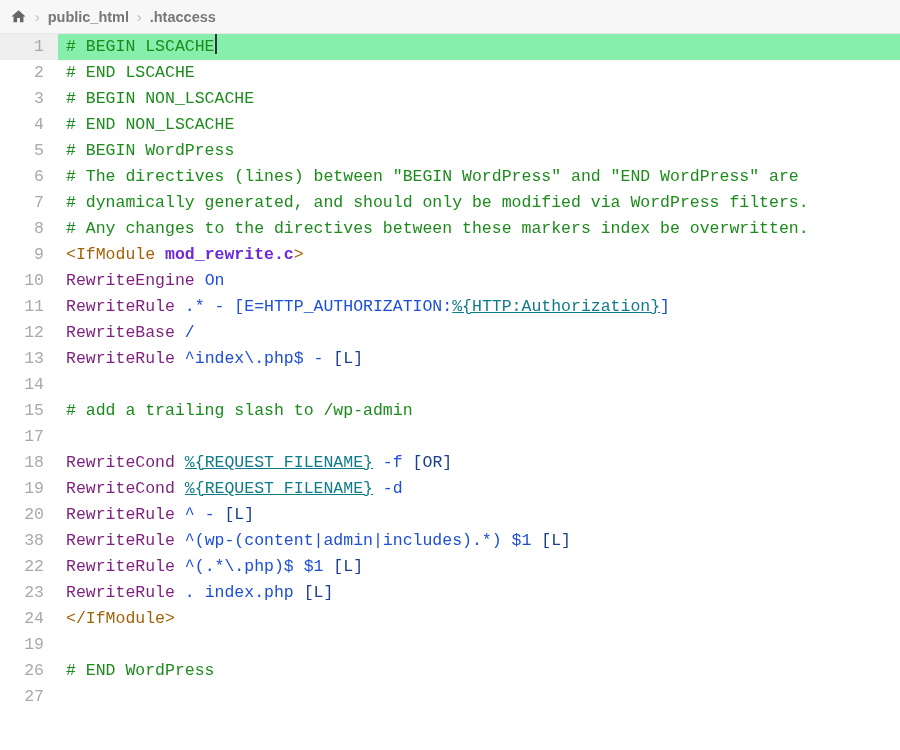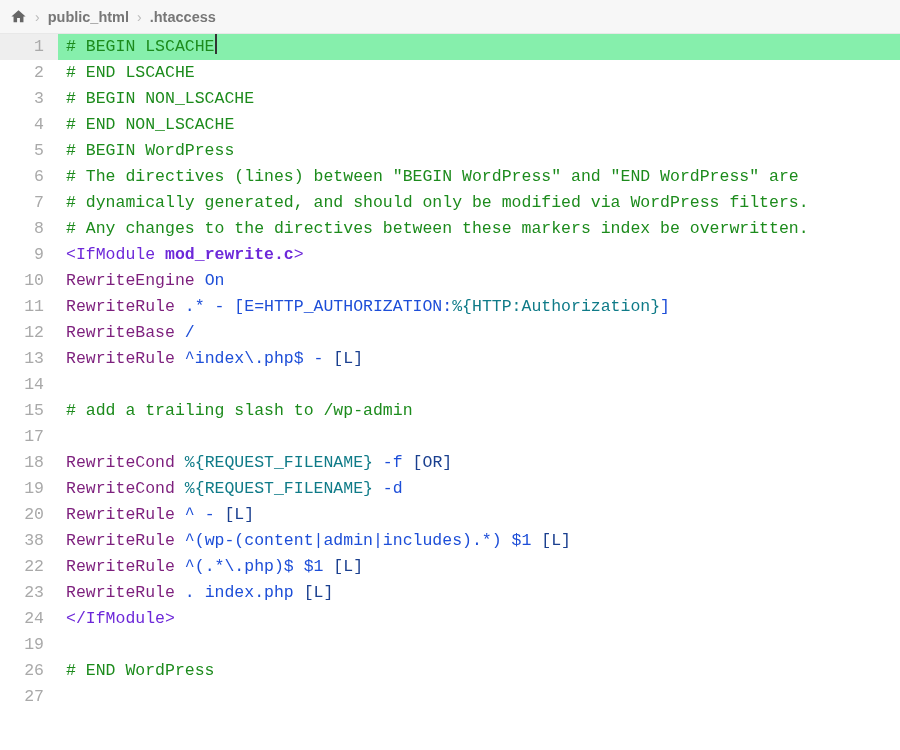--- a/index.html
+++ b/index.html
@@ -59,25 +59,25 @@
   .row.active .cl {
     background: #86efac;
   }
   .cl {
     flex: 1;
     padding-left: 8px;
     white-space: pre;
   }
   
   .c-comment { color: #1c8b1c; }
-  .c-tag     { color: #6d28d9; }
+  .c-tag     { color: #a16207; }
   .c-attr    { color: #6d28d9; font-weight: bold; }
   .c-dir     { color: #7d1f7d; }
   .c-plain   { color: #1d4ed8; }
-  .c-teal    { color: #0f7b88; }
+  .c-teal    { color: #0f7b88; text-decoration: underline; }
   .c-blue    { color: #1a3f8f; }
   .cursor {
     display: inline-block;
     width: 0;
     border-left: 2px solid #333;
     height: 20px;
     vertical-align: -3px;
   }
 </style>
 </head>

